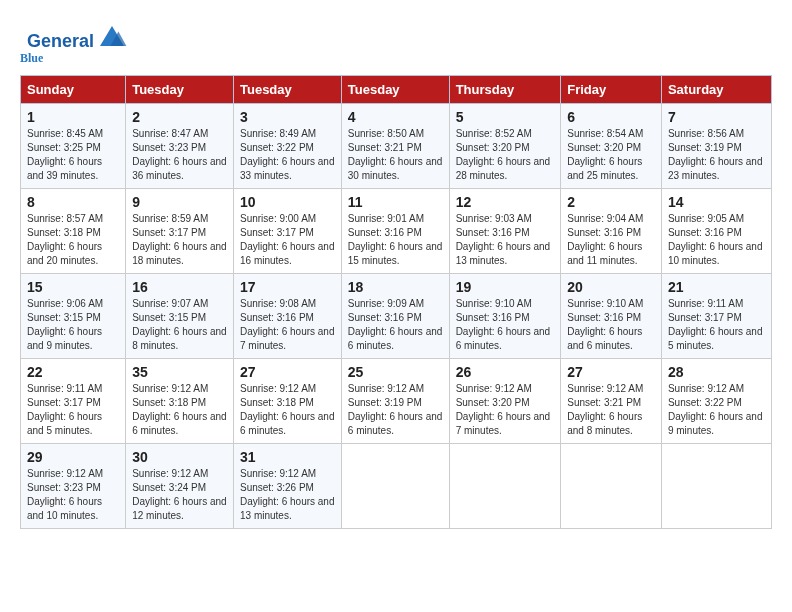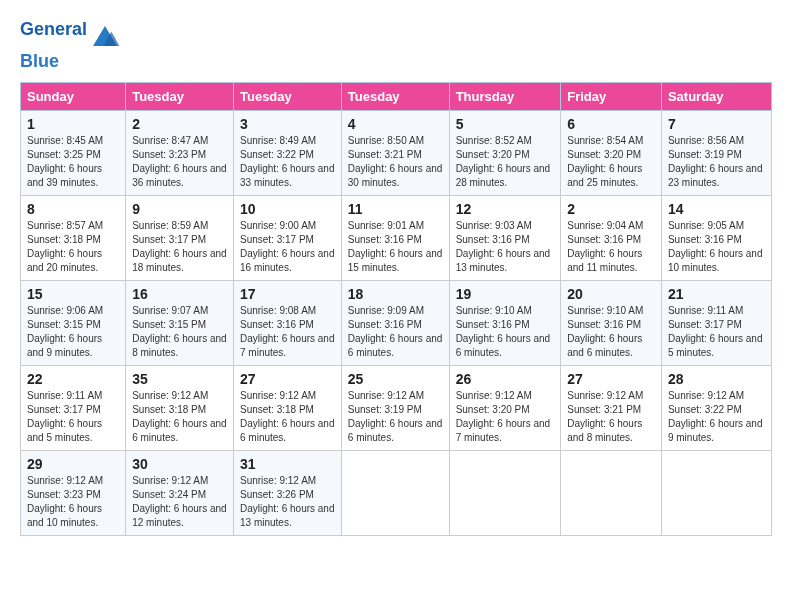--- a/index.html
+++ b/index.html
@@ -46,21 +46,21 @@
     .subtitle {
       font-size: 15px;
       color: #555;
     }
     table {
       width: 100%;
       border-collapse: collapse;
       font-size: 11.5px;
     }
     thead tr th {
-      background-color: #ec4899;
+      background-color: #b91c1c;
       color: #fff;
       text-align: left;
       padding: 6px 6px;
       font-size: 13px;
       font-weight: bold;
       border: 1px solid #b0c4de;
     }
     tbody tr td {
       border: 1px solid #ccc;
       vertical-align: top;
@@ -86,30 +86,30 @@
     .empty-cell {
       background: #fff !important;
     }
   </style>
 </head>
 <body>
 
 <div class="header">
   <div class="logo">
     <div>
-      <div style="display:flex;align-items:flex-start;">
+      <div style="display:flex;align-items:flex-end;margin-left:7px;">
         <div class="logo-text">
           <span>General</span>
         </div>
         <svg class="logo-icon" viewBox="0 0 40 35" xmlns="http://www.w3.org/2000/svg">
           <polygon points="5,30 20,5 35,30" fill="#2979c4"></polygon>
           <polygon points="18,30 28,12 38,30" fill="#1a5fa8" opacity="0.7"></polygon>
         </svg>
       </div>
-      <div class="logo-text" style="color:#2979c4;font-size:18px;font-weight:bold;">Blue</div>
+      <div class="logo-text" style="color:#2979c4;font-size:12px;font-weight:bold;font-family:Liberation Serif, serif;">Blue</div>
     </div>
   </div>
   <div class="title-block">
     <div class="main-title"></div>
     <div class="subtitle"></div>
   </div>
 </div>
 
 <table>
   <thead>

